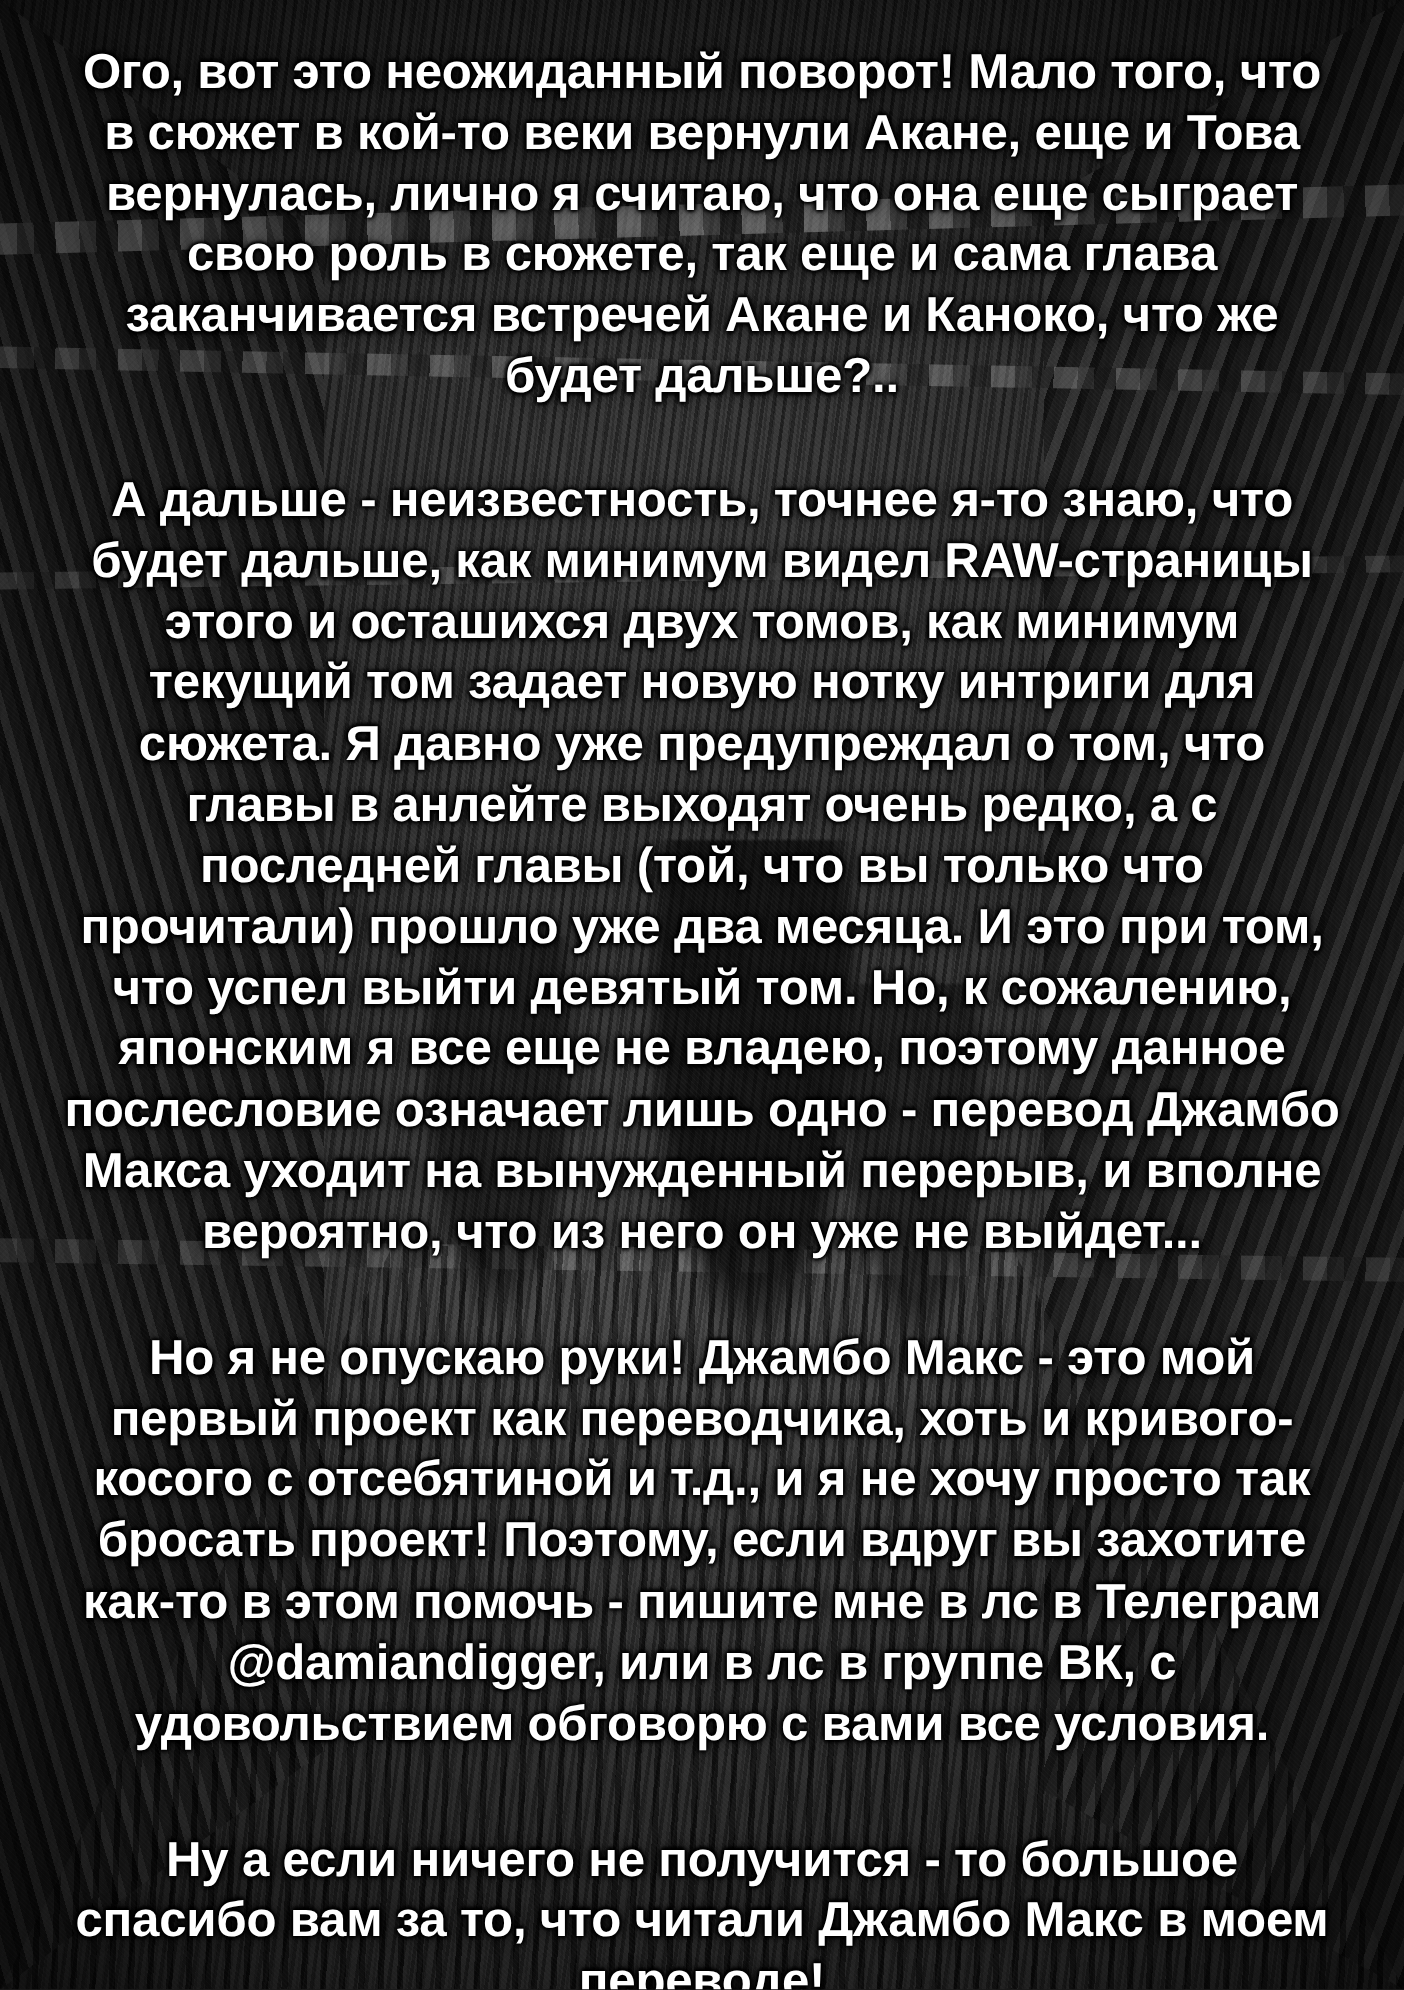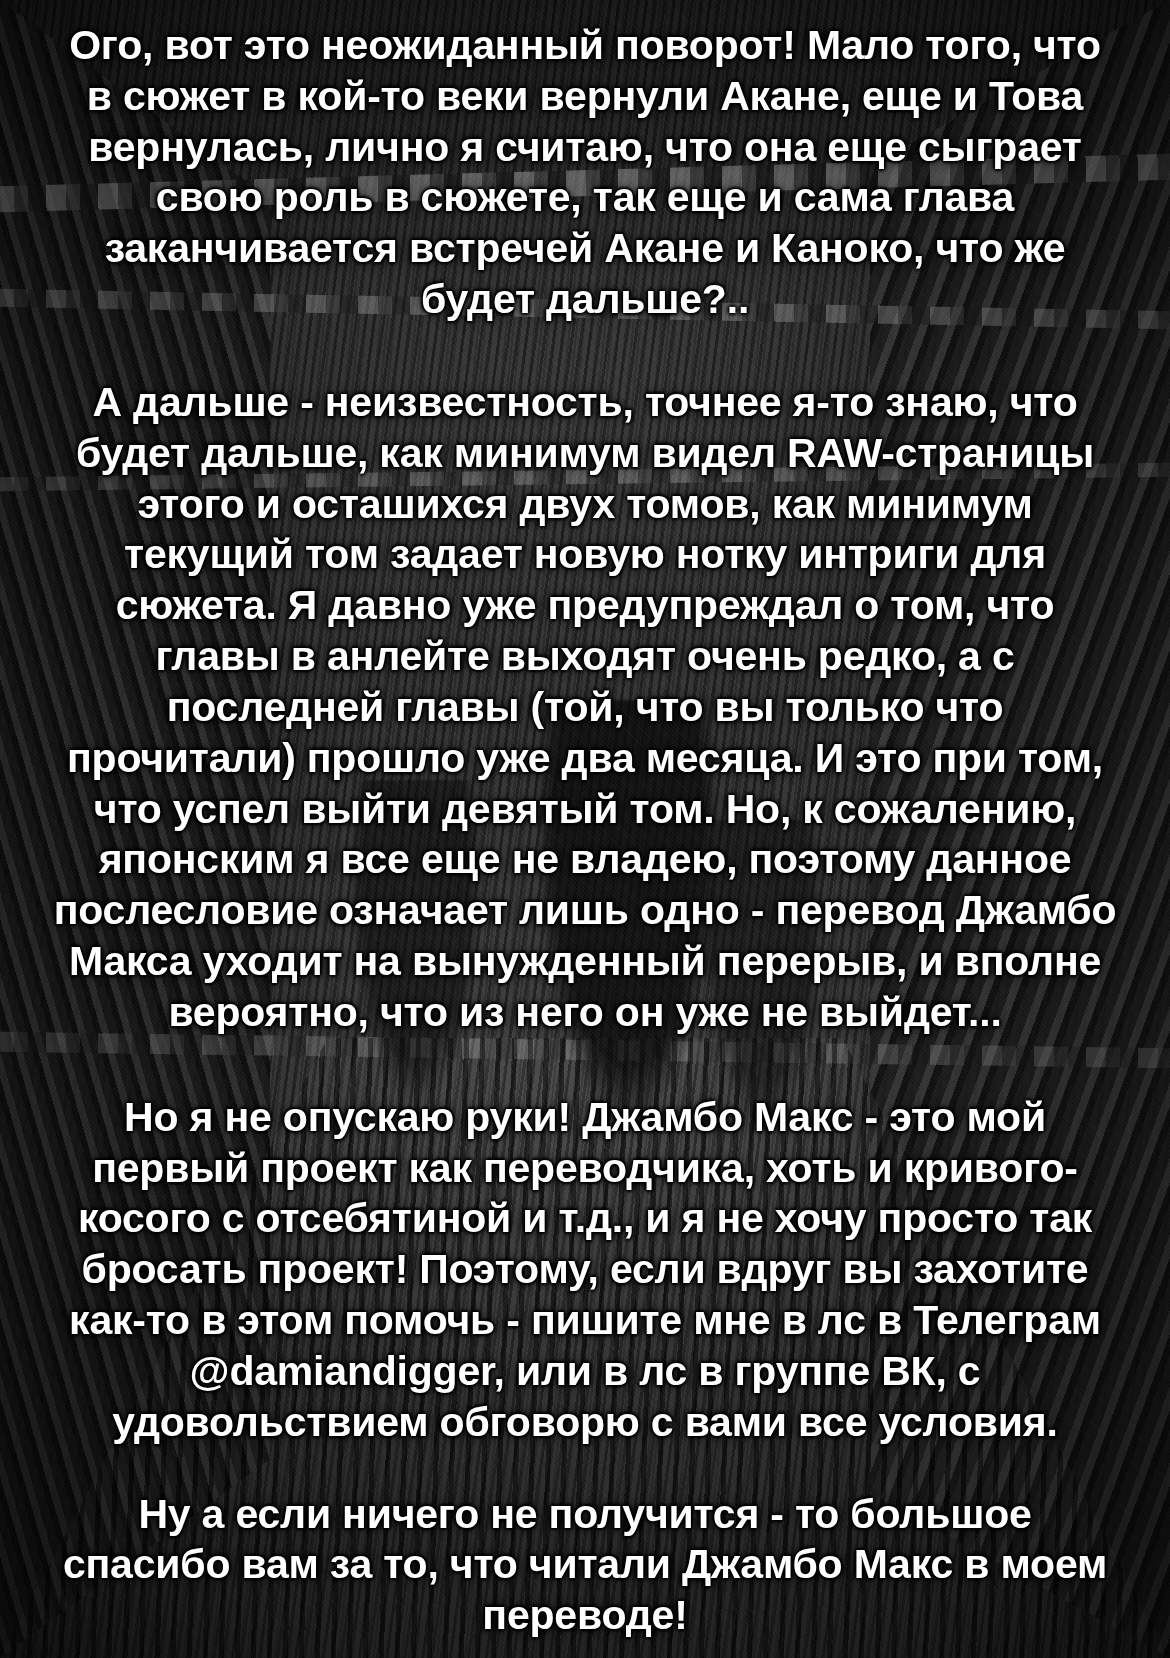--- a/index.html
+++ b/index.html
@@ -86,21 +86,21 @@
     inset: 0;
     background-image:
       repeating-linear-gradient(45deg, rgba(255,255,255,.03) 0 1px, rgba(0,0,0,0) 1px 3px),
       repeating-linear-gradient(-45deg, rgba(0,0,0,.05) 0 1px, rgba(0,0,0,0) 1px 4px);
   }
 
   
   .afterword {
     position: absolute;
     inset: 0;
-    padding: 20px 52px 40px 52px;
+    padding: 34px 52px 40px 52px;
     box-sizing: border-box;
     display: flex;
     flex-direction: column;
     align-items: center;
   }
   .para {
     width: 100%;
     color: #ffffff;
     text-align: center;
     font-family: "Liberation Sans", sans-serif;
@@ -111,21 +111,21 @@
     text-shadow:
       2px 0 3px rgba(0,0,0,.95),
       -2px 0 3px rgba(0,0,0,.95),
       0 2px 3px rgba(0,0,0,.95),
       0 -2px 3px rgba(0,0,0,.95),
       0 0 12px rgba(0,0,0,.85);
     white-space: pre-wrap;
   }
   .para.p1 { margin: 0 0 52px 0; }
   .para.p2 { margin: 0 0 54px 0; }
-  .para.p3 { margin: 0 0 41px 0; }
+  .para.p3 { margin: 0 0 62px 0; }
   .para.p4 { margin: 0; }
 </style>
 </head>
 <body>
 
 <div id="page">
 
   <div class="bg-base"></div>
   <div class="bg-persp"></div>
   <div class="bg-left-wall"></div>

